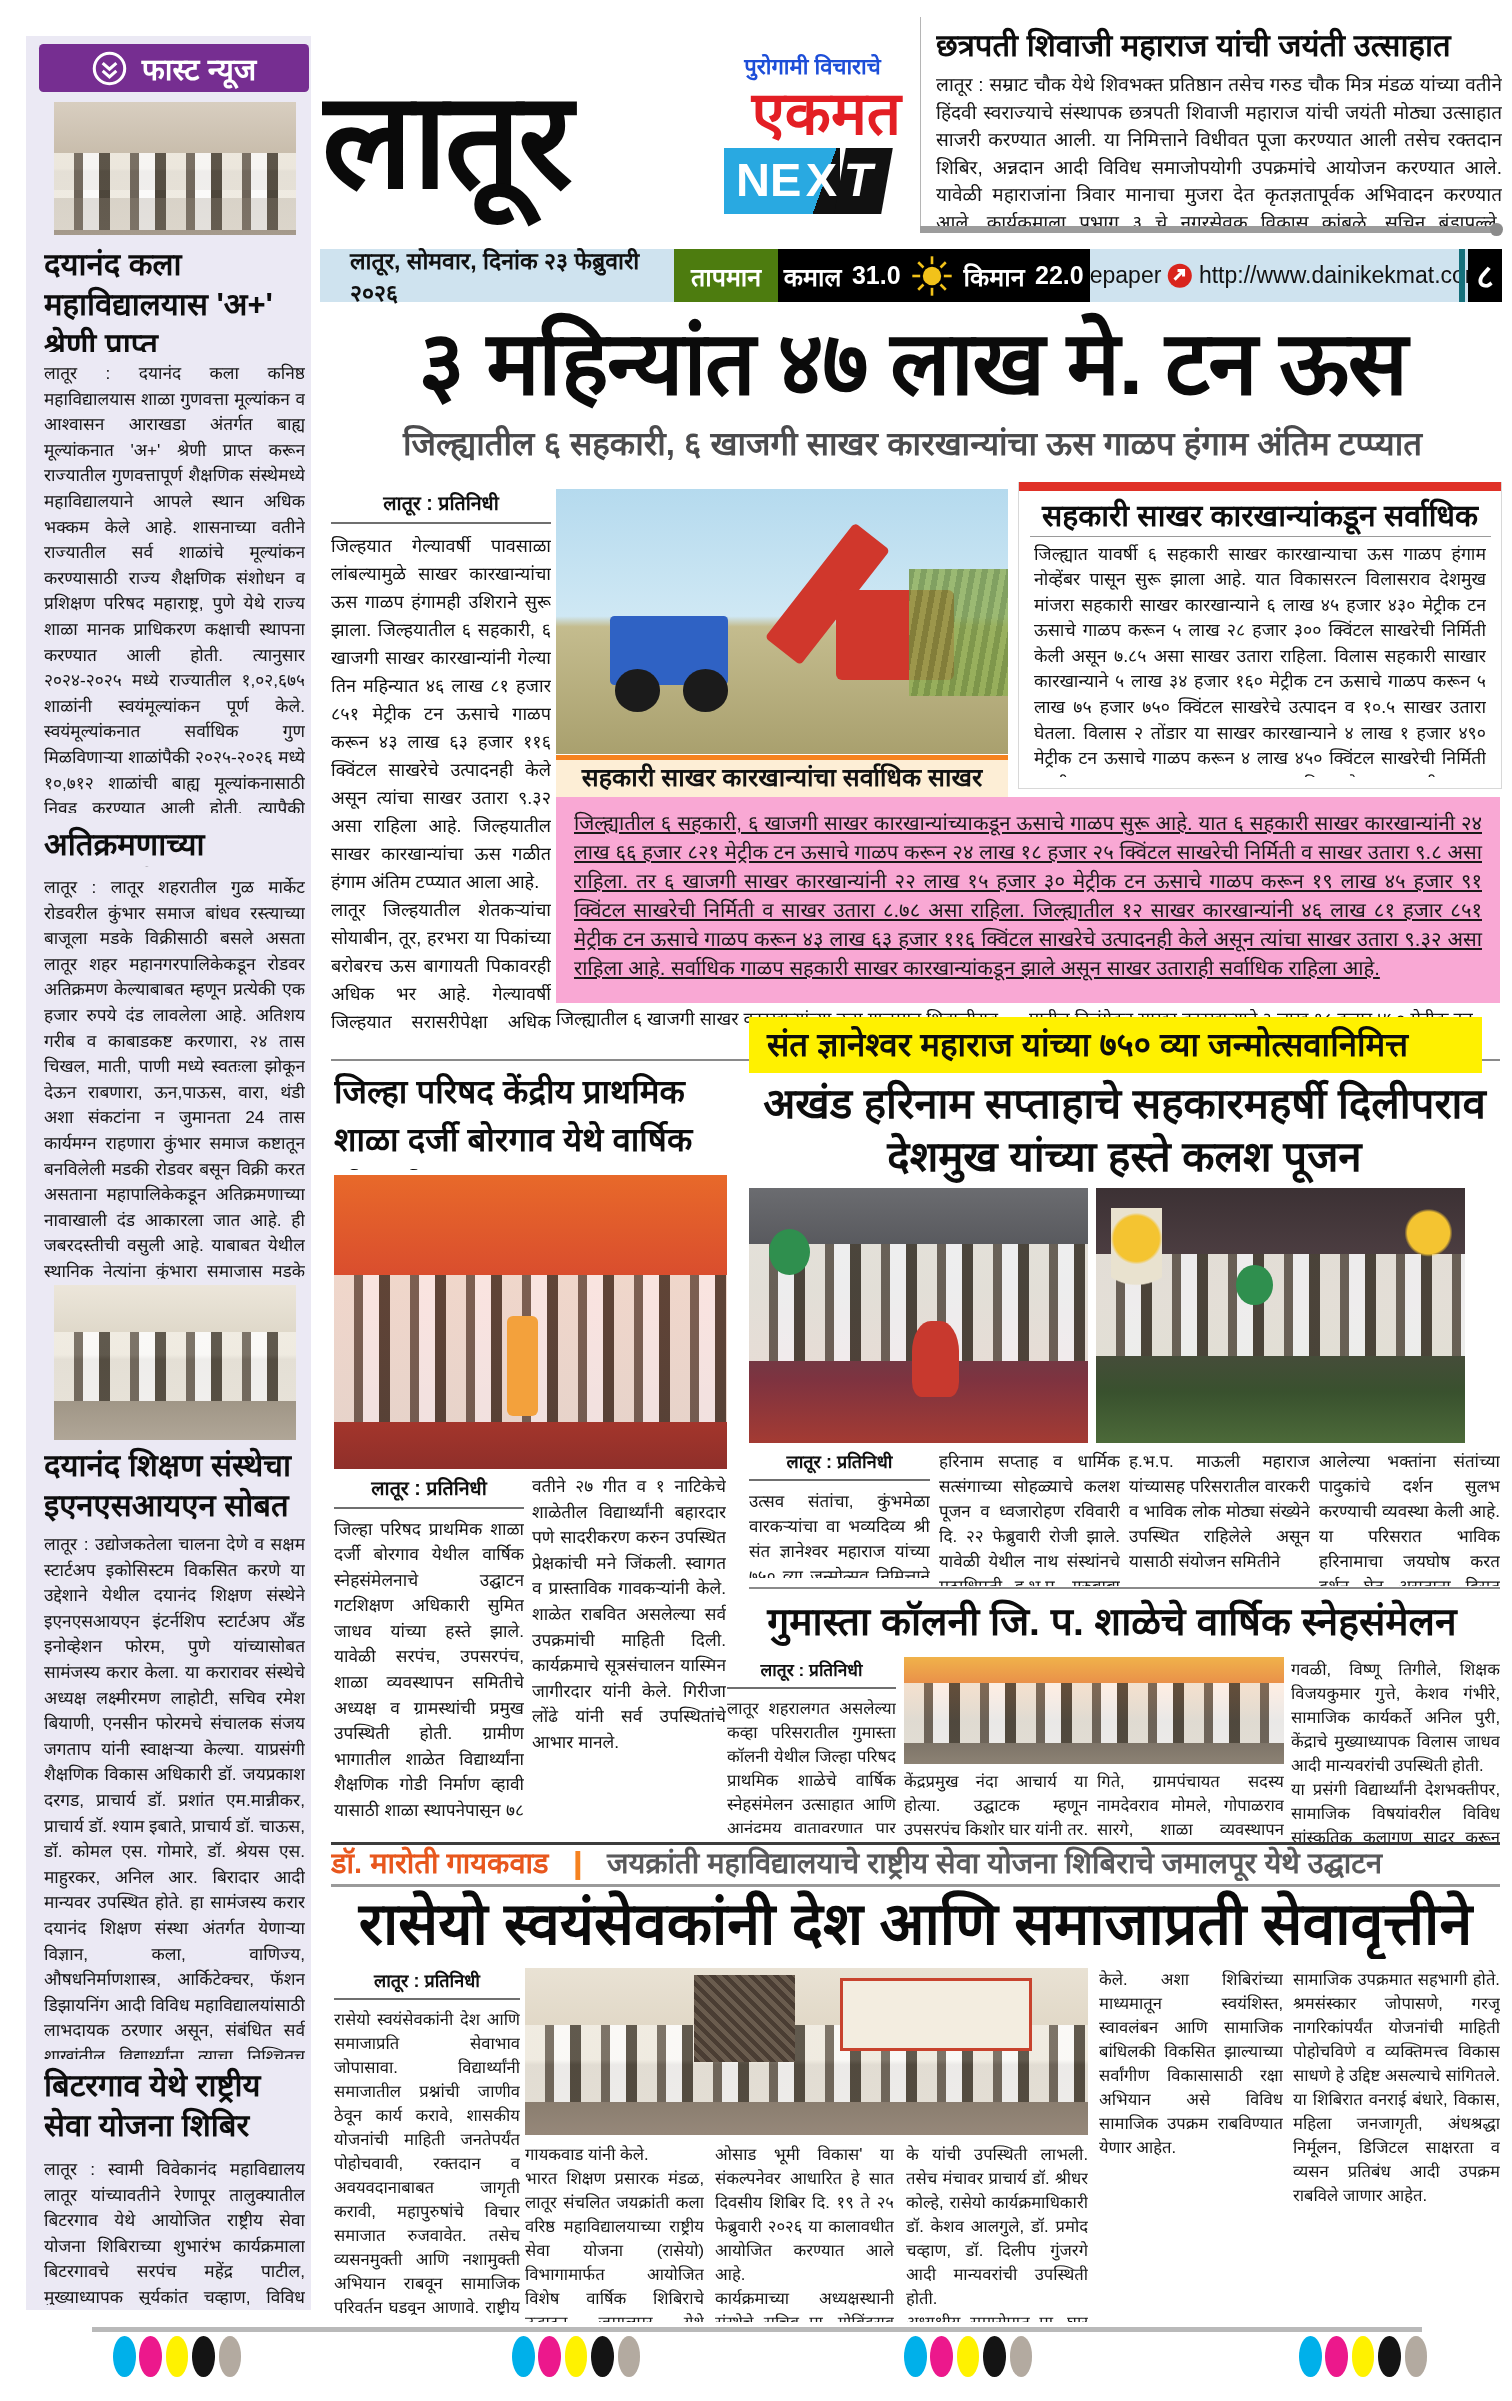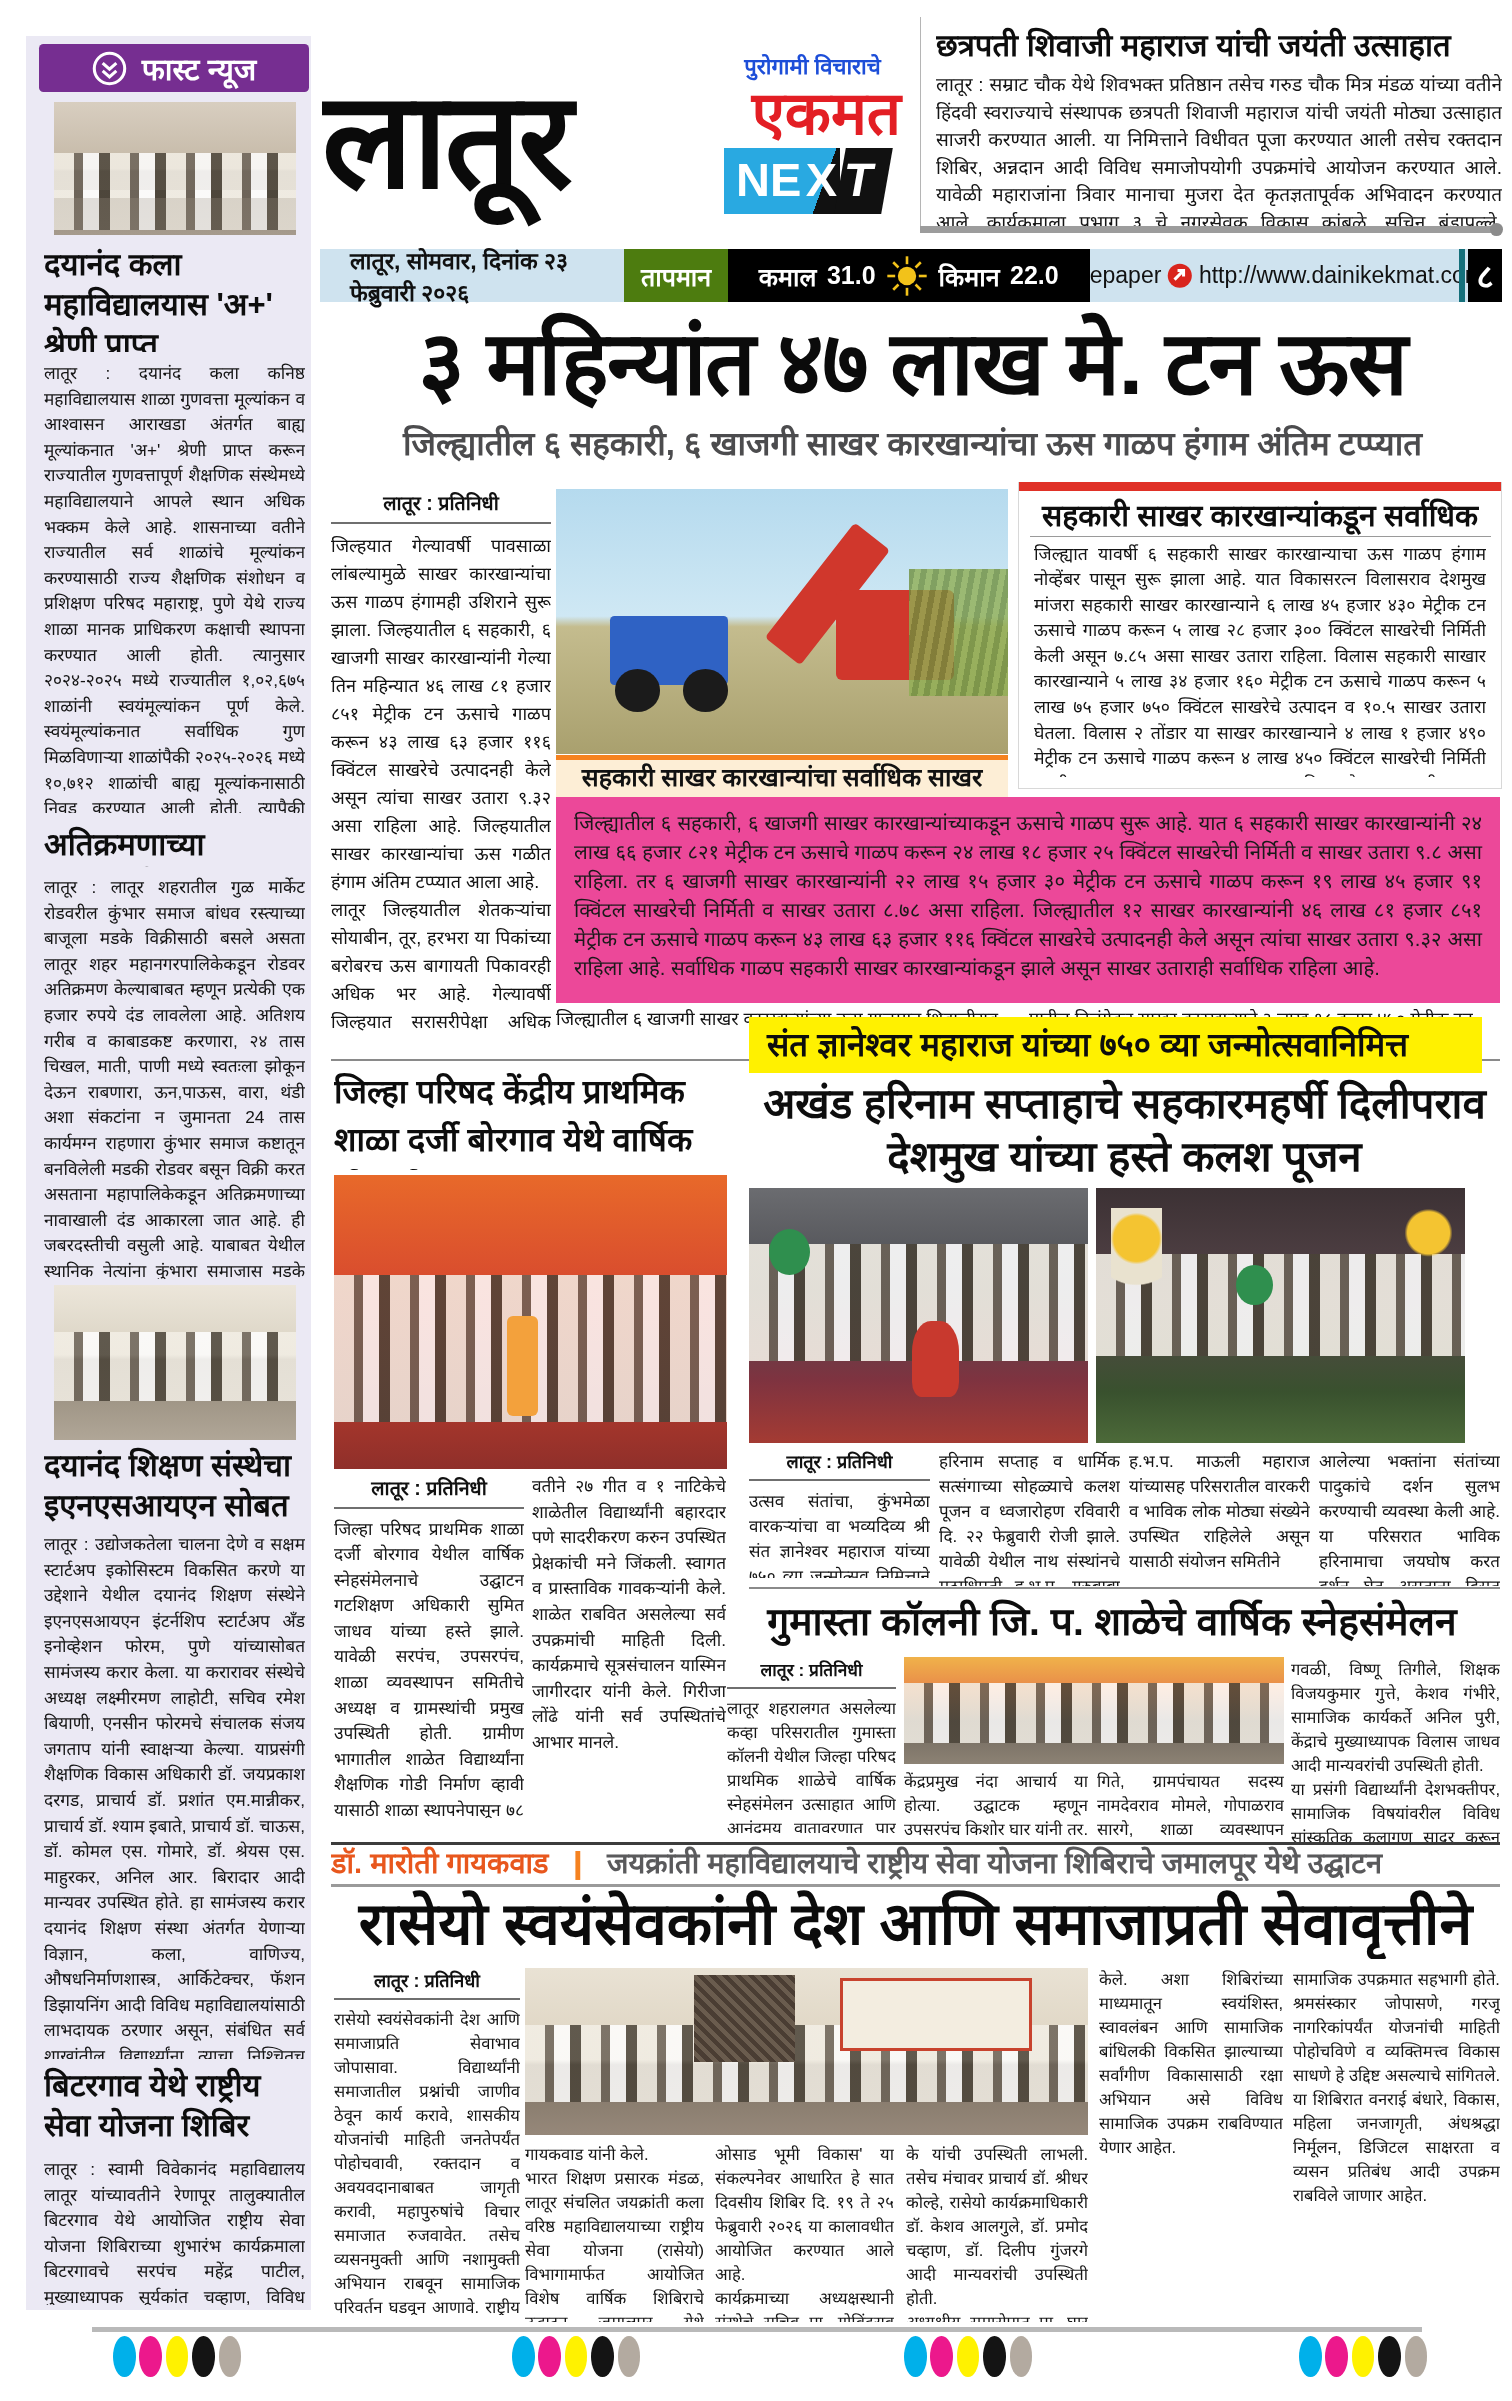--- a/index.html
+++ b/index.html
@@ -30,26 +30,26 @@
   .latur{font-weight:900;color:#0a0a0a;letter-spacing:-3px;}
   .tagline{color:#1d4ed8;font-weight:bold;}
   .ekmat{color:#e31e24;font-weight:900;}
   .nextlogo{display:flex;align-items:stretch;height:66px;font-weight:900;font-size:47px;line-height:63px;}
   .nl-blue{background:#29a9e1;color:#fff;padding:0 1.5px 0 12px;}
   .nl-x{color:#fff;padding:0 3px;background:linear-gradient(110deg,#29a9e1 55%,#111 55%);}
   .nl-t{background:#111;color:#fff;padding:0 13.6px 0 4.5px;transform:skewX(-10deg);}
   
   .datebar{left:320px;top:249px;width:1182px;height:53px;background:#cfe3ef;display:flex;align-items:center;}
   .temp-red{background:#4d7c0f;color:#fff;font-weight:bold;font-size:25px;height:53px;display:flex;align-items:center;padding:0 16.6px;}
-  .temp-black{background:#000;color:#fff;font-weight:bold;font-size:25px;height:53px;display:flex;align-items:center;gap:10.5px;padding:0 31px;}
+  .temp-black{background:#000;color:#fff;font-weight:bold;font-size:25px;height:53px;display:flex;align-items:center;gap:10.5px;padding:0 6px;}
   .pagebox{left:1468px;top:249px;width:34px;height:53px;background:#000;color:#fff;font-size:33px;
            display:flex;align-items:center;justify-content:center;font-weight:bold;}
   
   .factbox{background:#fff;border:0.8px solid #d8d8d8;border-top:none;}
-  .cream{background:#ec4899;}
+  .cream{background:#f9a8d4;text-decoration:underline;}
   .capband{background:#fdeed6;border-top:5.3px solid #f58220;font-weight:800;font-size:25px;line-height:35px;color:#111;}
   .kicker-yellow{background:#fff100;color:#0d0d0d;font-weight:800;font-size:33px;line-height:56px;padding-left:18px;}
   .kicker-name{color:#e8571d;font-weight:800;}
   .kicker-rest{color:#5a5a5c;font-weight:700;}
   .dotgroup{display:flex;gap:3.8px;}
   .dot{width:22.6px;height:41px;border-radius:50%;}
 </style>
 </head>
 <body>
 

